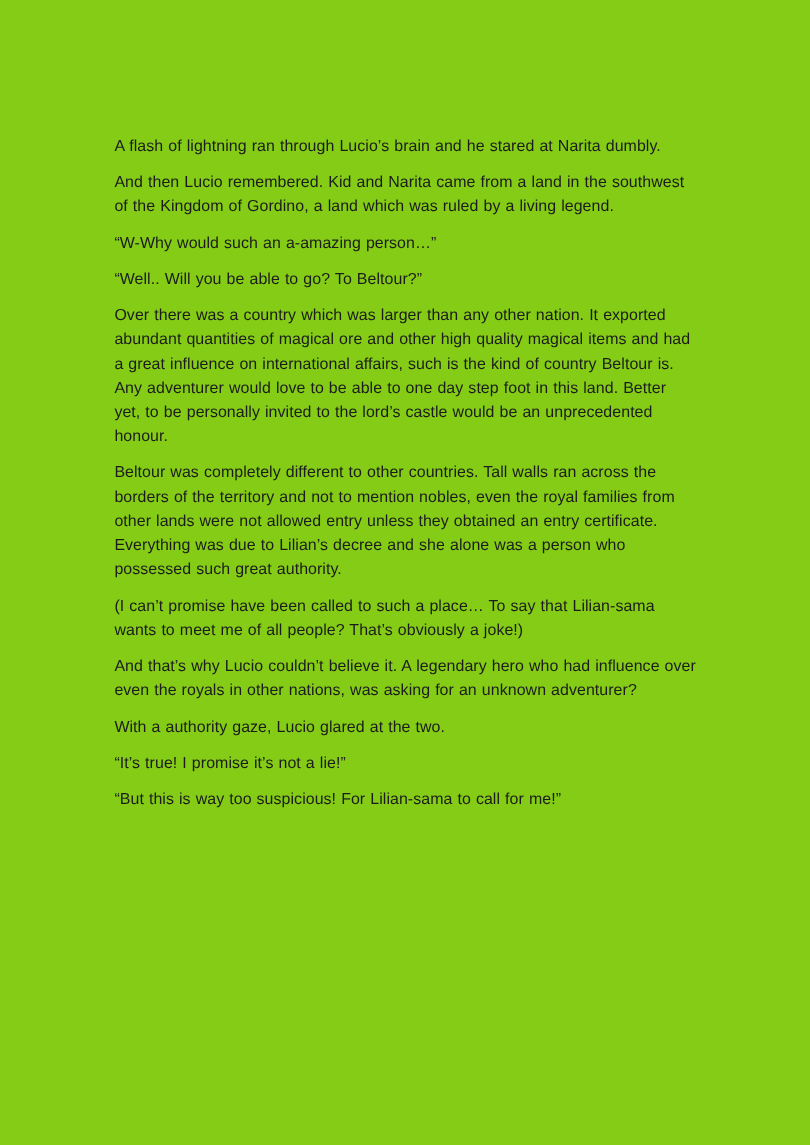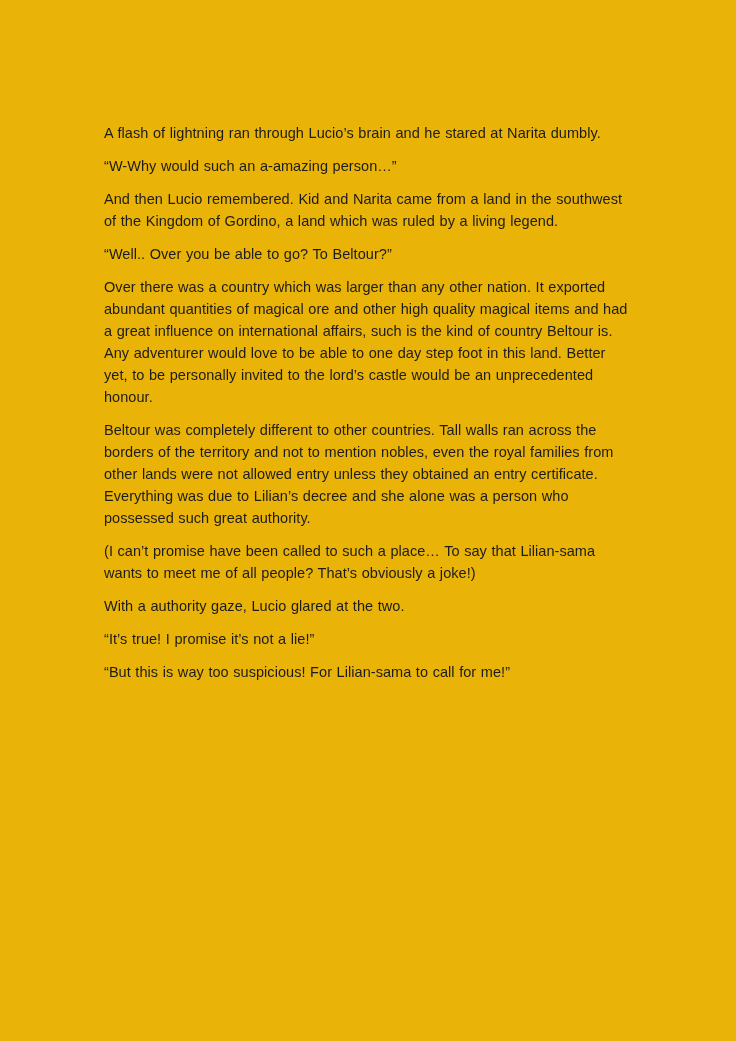--- a/index.html
+++ b/index.html
@@ -4,21 +4,21 @@
 <style>
   html, body {
     margin: 0;
     padding: 0;
     background: #ffffff;
   }
   .page {
     position: relative;
     width: 736px;
     height: 1041px;
-    background: #eab308;
+    background: #84cc16;
     overflow: hidden;
     font-family: "Liberation Sans", sans-serif;
   }
   .content {
     position: absolute;
     left: 104px;
     top: 122px;
     width: 529px;
   }
   .para {
@@ -29,23 +29,24 @@
     letter-spacing: 0.05px;
     word-spacing: 0.5px;
   }
 </style>
 </head>
 <body>
 
 <div class="page">
   <div class="content">
     <p class="para">A flash of lightning ran through Lucio’s brain and he stared at Narita dumbly.</p>
+    <p class="para">And then Lucio remembered. Kid and Narita came from a land in the southwest of the Kingdom of Gordino, a land which was ruled by a living legend.</p>
     <p class="para">“W-Why would such an a-amazing person…”</p>
-    <p class="para">And then Lucio remembered. Kid and Narita came from a land in the southwest of the Kingdom of Gordino, a land which was ruled by a living legend.</p>
-    <p class="para">“Well.. Over you be able to go? To Beltour?”</p>
+    <p class="para">“Well.. Will you be able to go? To Beltour?”</p>
     <p class="para">Over there was a country which was larger than any other nation. It exported abundant quantities of magical ore and other high quality magical items and had a great influence on international affairs, such is the kind of country Beltour is. Any adventurer would love to be able to one day step foot in this land. Better yet, to be personally invited to the lord’s castle would be an unprecedented honour.</p>
     <p class="para">Beltour was completely different to other countries. Tall walls ran across the borders of the territory and not to mention nobles, even the royal families from other lands were not allowed entry unless they obtained an entry certificate. Everything was due to Lilian’s decree and she alone was a person who possessed such great authority.</p>
     <p class="para">(I can’t promise have been called to such a place… To say that Lilian-sama wants to meet me of all people? That’s obviously a joke!)</p>
+    <p class="para">And that’s why Lucio couldn’t believe it. A legendary hero who had influence over even the royals in other nations, was asking for an unknown adventurer?</p>
     <p class="para">With a authority gaze, Lucio glared at the two.</p>
     <p class="para">“It’s true! I promise it’s not a lie!”</p>
     <p class="para">“But this is way too suspicious! For Lilian-sama to call for me!”</p>
   </div>
 </div>
 
 </body></html>

